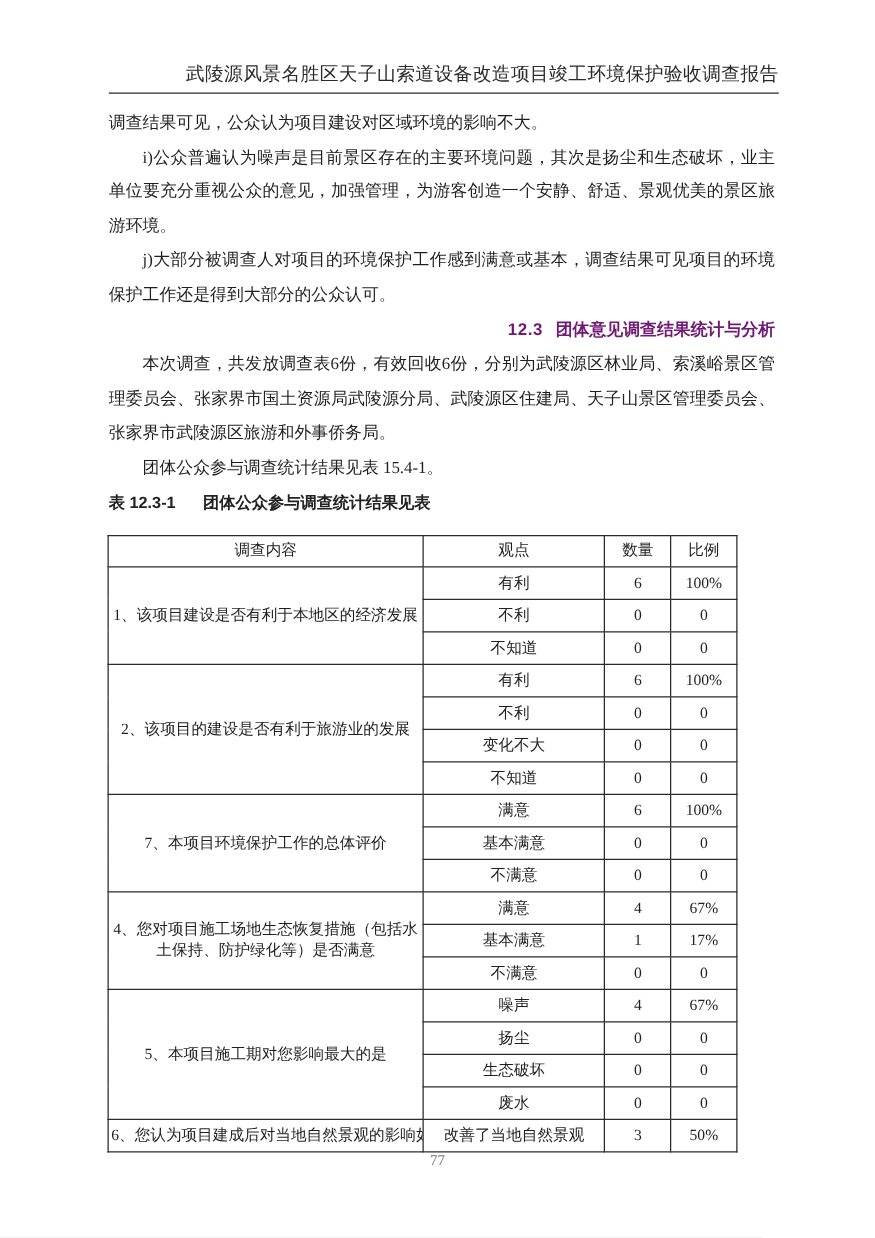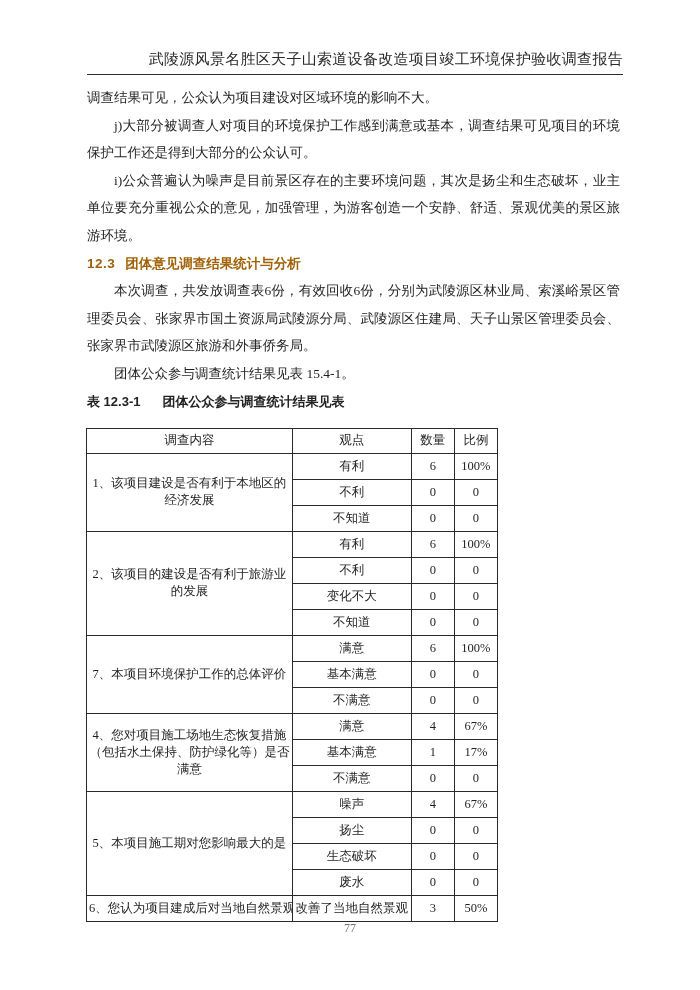--- a/index.html
+++ b/index.html
@@ -35,39 +35,40 @@
     line-height:27.6px;
     text-align:justify;
   }
   .content p.ind{text-indent:2em;}
   .section-heading{
     margin:0;
     font-family:"Liberation Sans","DejaVu Sans",sans-serif;
     font-weight:600;
     font-size:13.5px;
     line-height:27.6px;
-    color:#a16207;
+    color:#701a75;
+    text-align:right;
   }
   .section-heading .sec-num{margin-right:10px;letter-spacing:0.5px;}
   .table-caption{
     margin:4px 0 0 0;
     height:20px;line-height:20px;
     font-family:"Liberation Sans","DejaVu Sans",sans-serif;
     font-weight:600;
     font-size:13px;
     color:#222;
   }
   .table-caption .cap-label{margin-right:22px;}
   
   table.survey{
     margin-top:16px;
     margin-left:-1px;
     border-collapse:collapse;
     table-layout:fixed;
-    width:412px;
+    width:504px;
     border:1.5px solid #2a2a2a;
   }
   table.survey th, table.survey td{
     border:1px solid #2a2a2a;
     font-weight:normal;
     font-size:12.5px;
     text-align:center;
     vertical-align:middle;
     height:25px;
     padding:0 2px;
@@ -93,22 +94,22 @@
 <body>
 
 <div class="page">
 
   <div class="running-header">
     <span>武陵源风景名胜区天子山索道设备改造项目竣工环境保护验收调查报告</span>
   </div>
 
   <div class="content">
     <p>调查结果可见，公众认为项目建设对区域环境的影响不大。</p>
+    <p class="ind">i)公众普遍认为噪声是目前景区存在的主要环境问题，其次是扬尘和生态破坏，业主单位要充分重视公众的意见，加强管理，为游客创造一个安静、舒适、景观优美的景区旅游环境。</p>
     <p class="ind">j)大部分被调查人对项目的环境保护工作感到满意或基本，调查结果可见项目的环境保护工作还是得到大部分的公众认可。</p>
-    <p class="ind">i)公众普遍认为噪声是目前景区存在的主要环境问题，其次是扬尘和生态破坏，业主单位要充分重视公众的意见，加强管理，为游客创造一个安静、舒适、景观优美的景区旅游环境。</p>
 
     <h2 class="section-heading">
       <span class="sec-num">12.3</span><span>团体意见调查结果统计与分析</span>
     </h2>
 
     <p class="ind">本次调查，共发放调查表6份，有效回收6份，分别为武陵源区林业局、索溪峪景区管理委员会、张家界市国土资源局武陵源分局、武陵源区住建局、天子山景区管理委员会、张家界市武陵源区旅游和外事侨务局。</p>
     <p class="ind">团体公众参与调查统计结果见表 15.4-1。</p>
 
     <div class="table-caption">
       <span class="cap-label">表 12.3-1</span><span>团体公众参与调查统计结果见表</span>

